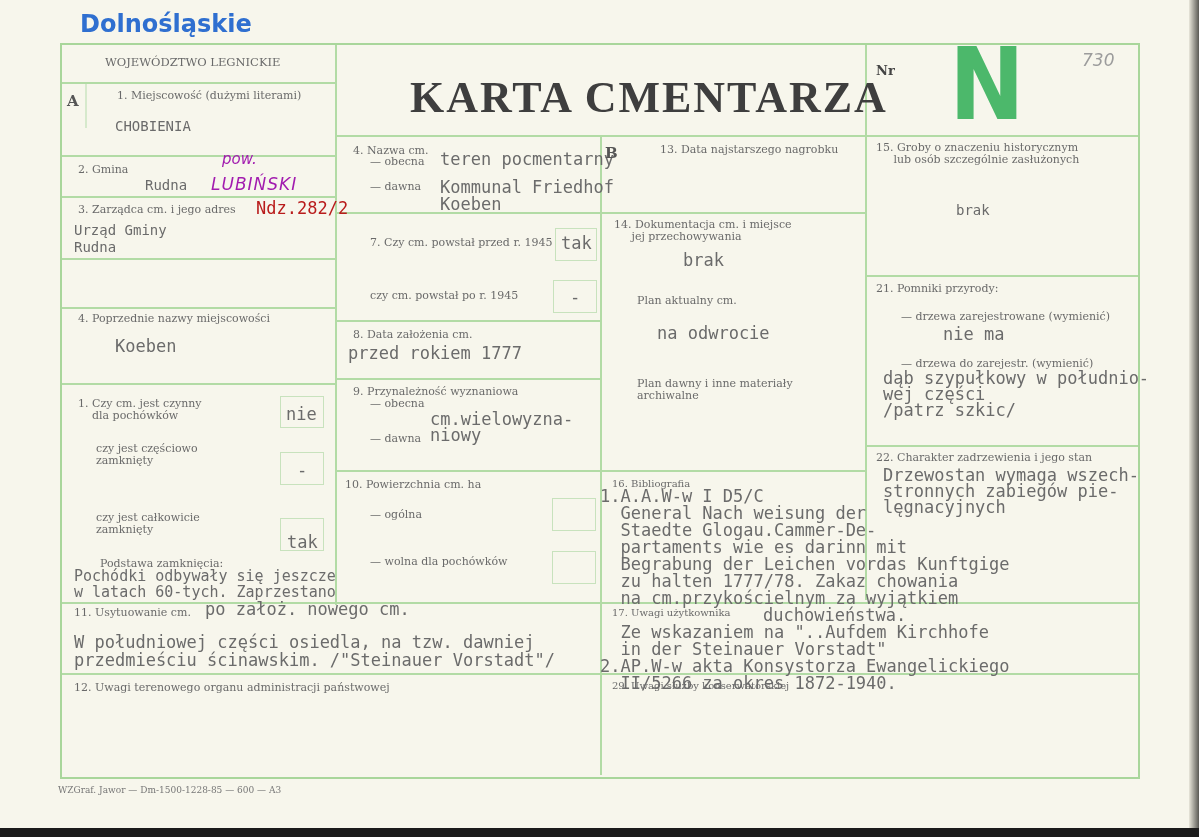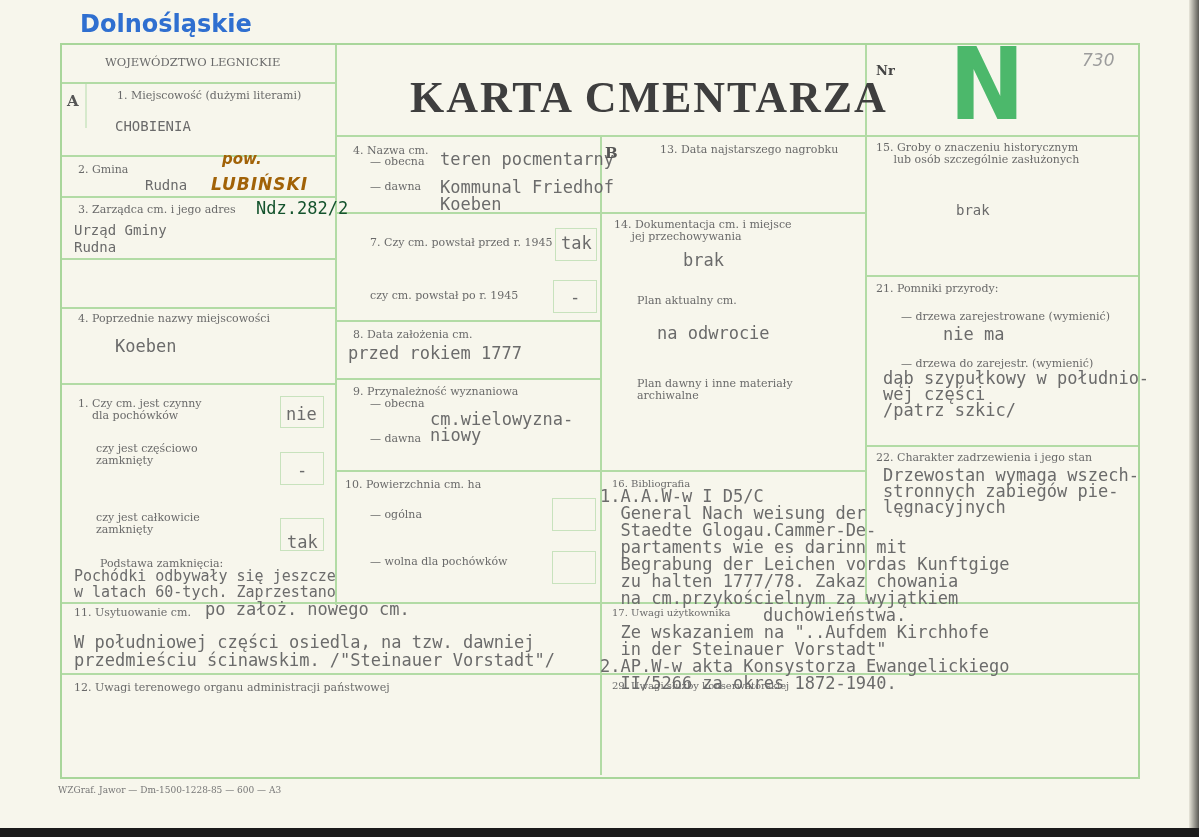--- a/index.html
+++ b/index.html
@@ -4,21 +4,21 @@
 <style>
   html, body { margin:0; padding:0; }
   body { width:1199px; height:837px; background:#f7f6ec; position:relative; overflow:hidden; font-family:"DejaVu Serif", serif; color:#555; }
   .abs { position:absolute; }
   .frame { position:absolute; left:60px; top:43px; width:1080px; height:736px; border:2px solid #a9d69b; box-sizing:border-box; }
   .hl { position:absolute; height:0; border-top:2px solid #b2dba5; }
   .vl { position:absolute; width:0; border-left:2px solid #b2dba5; }
   .lbl { position:absolute; font-family:"DejaVu Serif", serif; font-size:11px; color:#6a6a6a; line-height:12px; white-space:nowrap; }
   .tw { position:absolute; font-family:"DejaVu Sans Mono", monospace; font-size:17px; color:#6b6b6b; line-height:17px; white-space:pre; }
   .box { position:absolute; border:1px solid #c8e2bd; box-sizing:border-box; }
-  .blue { position:absolute; font-family:"DejaVu Sans", sans-serif; color:#a16207;font-weight:bold; }
+  .blue { position:absolute; font-family:"DejaVu Sans", sans-serif; color:#a21caf; }
   .title { position:absolute; left:410px; top:72px; font-family:"Liberation Serif", serif; font-weight:bold; font-size:44px; letter-spacing:2px; color:#3e3e3e; }
   .footer { position:absolute; left:58px; top:785px; font-family:"DejaVu Serif", serif; font-size:9px; color:#777; }
   .edge { position:absolute; left:0; top:828px; width:1199px; height:9px; background:#1b1b1b; }
   .redge { position:absolute; left:1189px; top:0; width:10px; height:837px; background:linear-gradient(90deg,#e8e6da,#5a5a55); }
 </style>
 </head>
 <body>
 
 <div class="blue" style="left:80px;top:10px;font-size:24px;font-weight:bold;color:#2f6fd0;">Dolnośląskie</div>
 
@@ -58,21 +58,21 @@
 
 <div class="lbl" style="left:117px;top:90px;">1. Miejscowość (dużymi literami)</div>
 <div class="tw" style="left:115px;top:118px;font-size:14px;">CHOBIENIA</div>
 
 <div class="lbl" style="left:78px;top:164px;">2. Gmina</div>
 <div class="tw" style="left:145px;top:177px;font-size:14px;">Rudna</div>
 <div class="blue" style="left:222px;top:150px;font-size:15px;font-style:italic;">pow.</div>
 <div class="blue" style="left:211px;top:174px;font-size:17px;font-style:italic;letter-spacing:1px;">LUBIŃSKI</div>
 
 <div class="lbl" style="left:78px;top:204px;">3. Zarządca cm. i jego adres</div>
-<div class="tw" style="left:256px;top:200px;font-size:17px;color:#14532d;">Ndz.282/2</div>
+<div class="tw" style="left:256px;top:200px;font-size:17px;color:#b91c1c;">Ndz.282/2</div>
 <div class="tw" style="left:74px;top:222px;font-size:14px;">Urząd Gminy
 Rudna</div>
 
 <div class="lbl" style="left:78px;top:313px;">4. Poprzednie nazwy miejscowości</div>
 <div class="tw" style="left:115px;top:338px;">Koeben</div>
 
 <div class="lbl" style="left:78px;top:398px;white-space:pre;">1. Czy cm. jest czynny
     dla pochówków</div>
 <div class="box" style="left:280px;top:396px;width:44px;height:32px;">
   <div class="tw" style="left:5px;top:9px;">nie</div>

